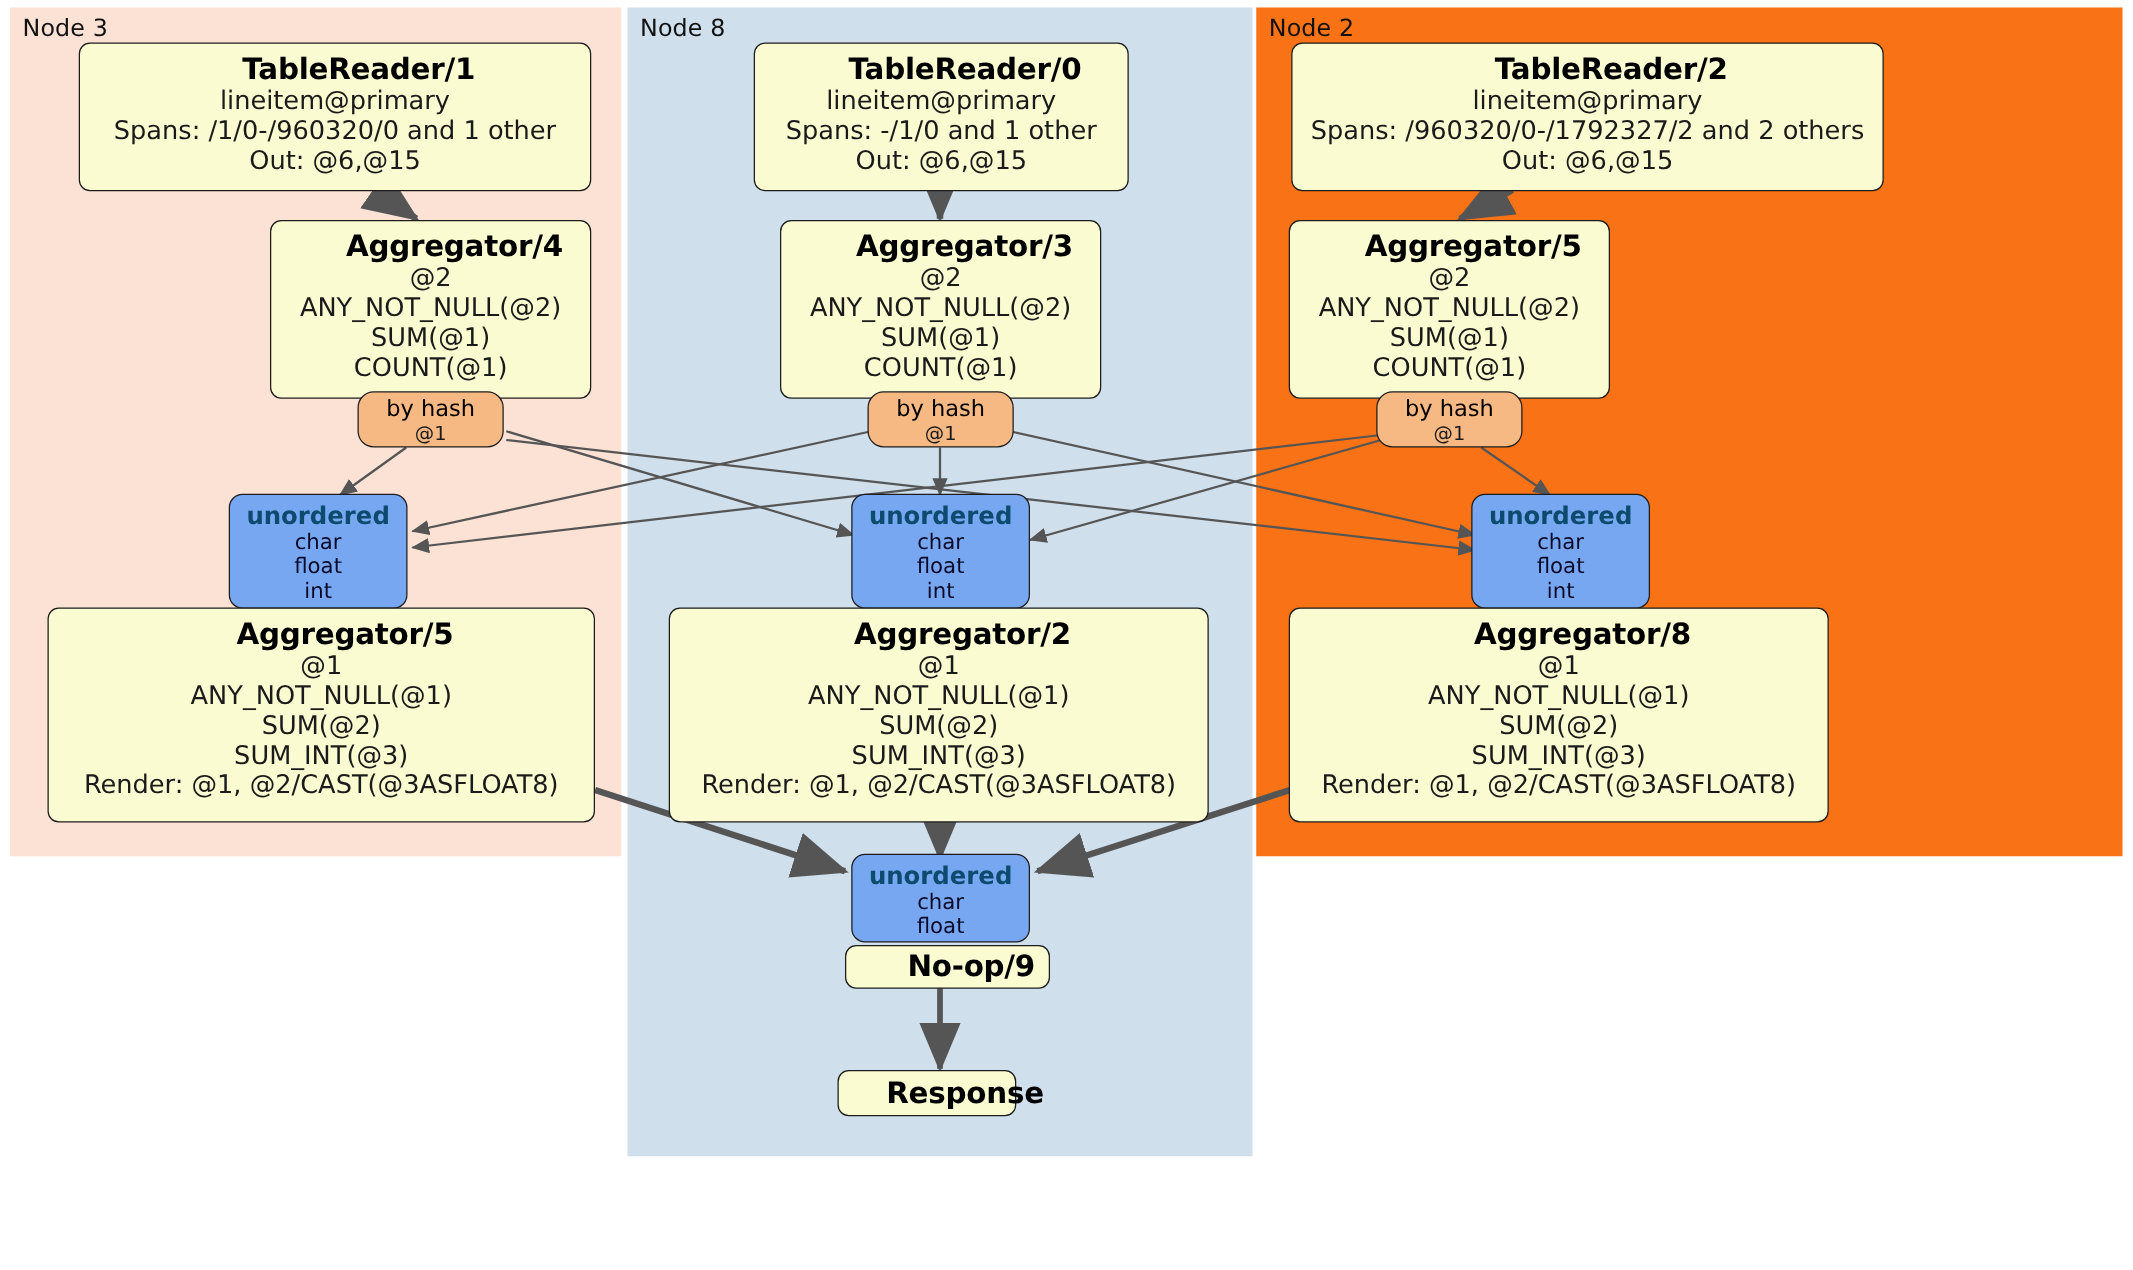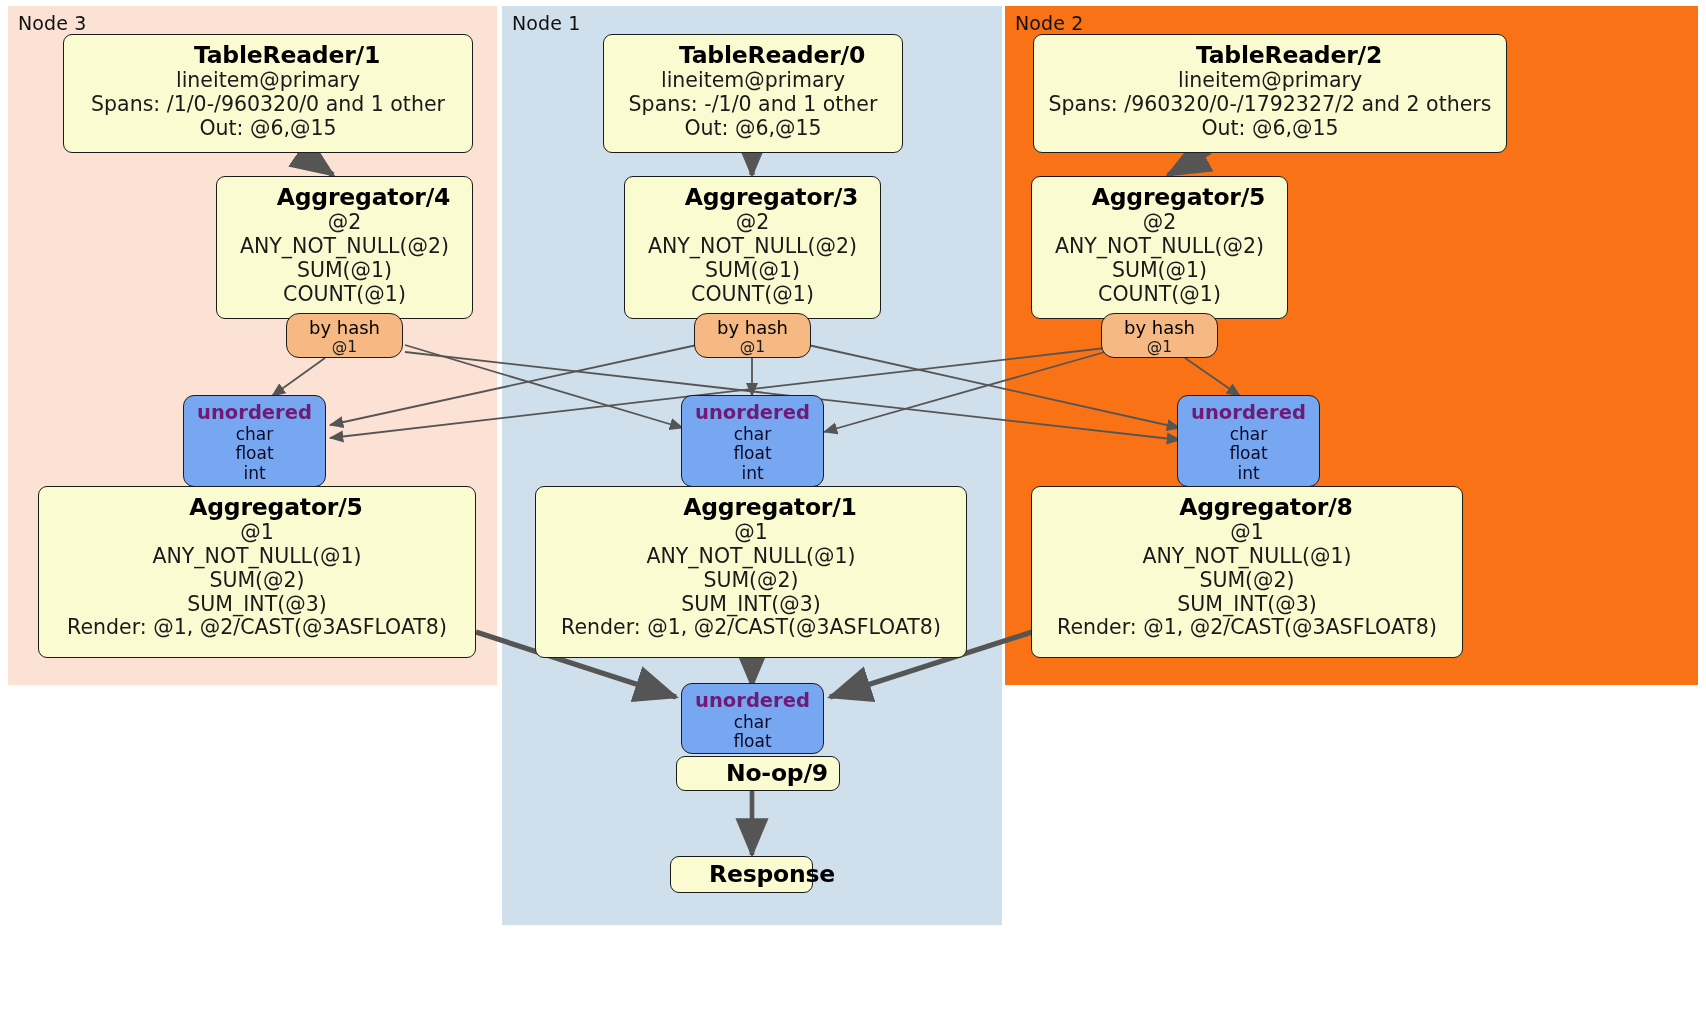--- a/index.html
+++ b/index.html
@@ -14,38 +14,38 @@
   .node{position:absolute;box-sizing:border-box;text-align:center;
         border:1.6px solid #1c1c1c;line-height:1.16;}
   .proc{background:#fbfbd2;border-radius:9px;}
   .router{background:#f7b983;border-radius:13px;}
   .sync{background:#77a7f0;border-radius:11px;}
 
   .ttl{font-weight:bold;font-size:23.5px;color:#000;letter-spacing:-.2px;padding-left:38px;}
   .ln{font-size:20.5px;color:#1a1a1a;}
   .rttl{font-weight:normal;font-size:18px;color:#000;}
   .rln{font-size:15.5px;color:#1a1a1a;}
-  .sttl{font-weight:bold;font-size:19.5px;color:#701a75;}
+  .sttl{font-weight:bold;font-size:19.5px;color:#0c4a6e;}
   .sln{font-size:17px;color:#0a0a28;}
 
   .pad{padding-top:7px;}
   svg.edges{position:absolute;left:0;top:0;width:1706px;height:1016px;
             pointer-events:none;overflow:visible;}
 </style>
 </head>
 <body>
 
 <div id="stage">
 
   <div class="panel" style="left:8px;top:6px;width:489px;height:679px;background:#fbe2d5;">
     <div class="panel-label">Node 3</div>
   </div>
 
   <div class="panel" style="left:502px;top:6px;width:500px;height:919px;background:#cfdfeb;">
-    <div class="panel-label">Node 1</div>
+    <div class="panel-label">Node 8</div>
   </div>
 
   <div class="panel" style="left:1005px;top:6px;width:693px;height:679px;background:#f97316;">
     <div class="panel-label">Node 2</div>
   </div>
 
   <svg class="edges">
     <defs>
       <marker id="ah" markerWidth="10" markerHeight="10" refX="7.4" refY="3.4" orient="auto" markerUnits="strokeWidth">
         <path d="M0,0 L8,3.4 L0,6.8 z" fill="#555555"></path>
@@ -136,21 +136,21 @@
   </div>
 
   <div class="node sync" style="left:681px;top:395px;width:143px;height:92px;padding-top:6px;">
     <div class="sttl">unordered</div>
     <div class="sln">char</div>
     <div class="sln">float</div>
     <div class="sln">int</div>
   </div>
 
   <div class="node proc pad" style="left:535px;top:486px;width:432px;height:172px;">
-    <div class="ttl">Aggregator/1</div>
+    <div class="ttl">Aggregator/2</div>
     <div class="ln">@1</div>
     <div class="ln">ANY_NOT_NULL(@1)</div>
     <div class="ln">SUM(@2)</div>
     <div class="ln">SUM_INT(@3)</div>
     <div class="ln">Render: @1, @2/CAST(@3ASFLOAT8)</div>
   </div>
 
   <div class="node sync" style="left:681px;top:683px;width:143px;height:71px;padding-top:6px;">
     <div class="sttl">unordered</div>
     <div class="sln">char</div>

